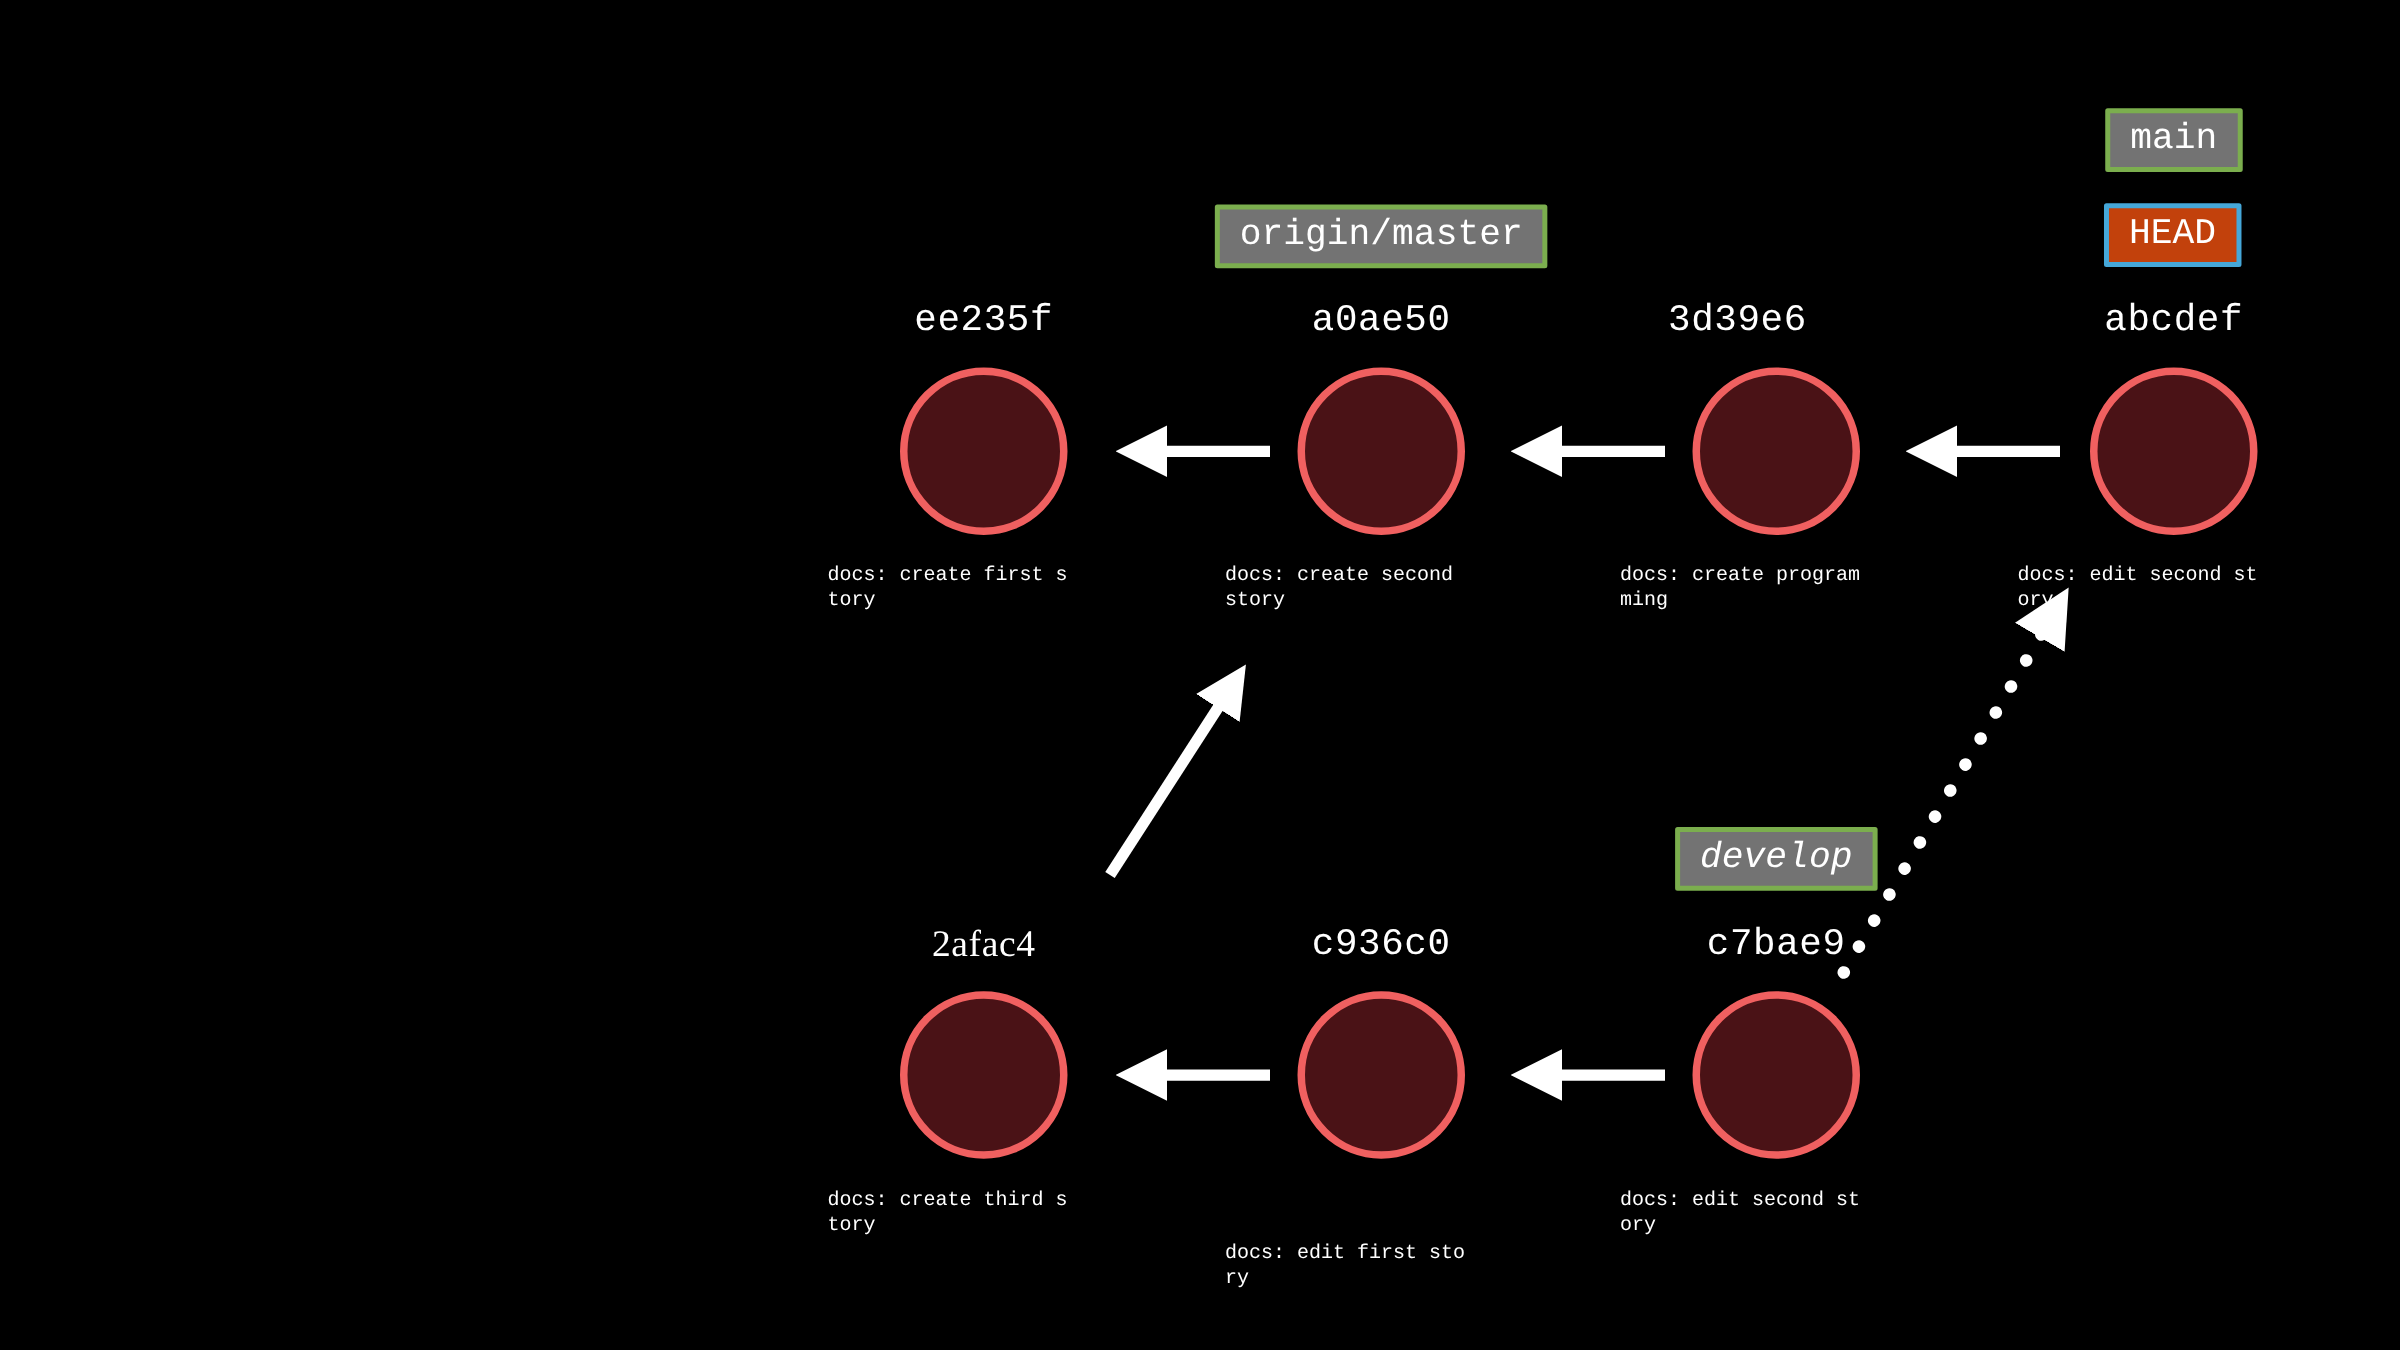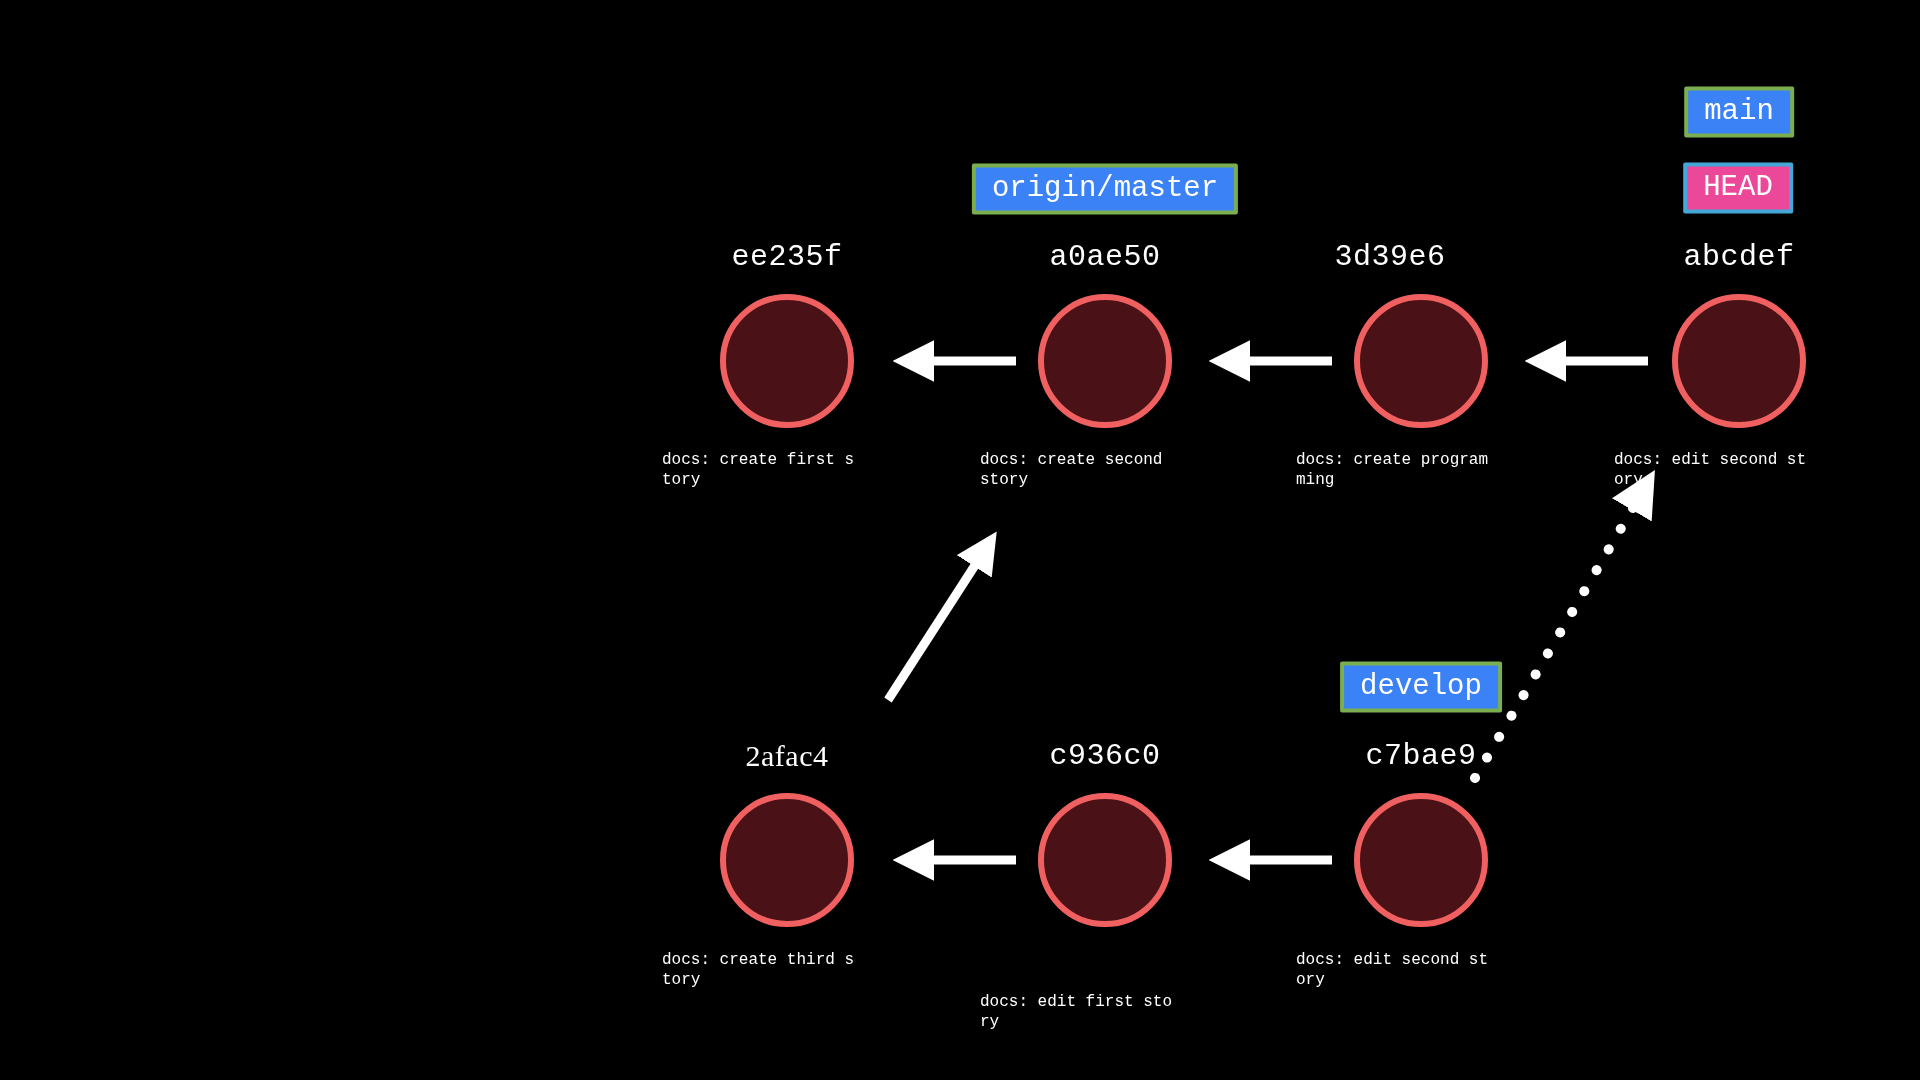--- a/index.html
+++ b/index.html
@@ -39,25 +39,25 @@
     position: absolute;
     transform: translate(-50%, -50%);
     font-size: 29px;
     padding: 4px 16px 6px 16px;
     border: 4px solid;
     border-radius: 2px;
     white-space: nowrap;
   }
   .branch-green {
     border-color: #7bae4e;
-    background: #3b82f6;
+    background: #737373;
   }
   .branch-blue {
     border-color: #45a7d8;
-    background: #ec4899;
+    background: #c2410c;
   }
 </style>
 </head>
 <body>
 
 <div class="stage">
 
   <svg class="graph" viewBox="0 0 1920 1080" aria-hidden="true">
     <defs>
       <marker id="ah" viewBox="0 0 10 10" refX="7" refY="5" markerWidth="4.6" markerHeight="4.6" orient="auto-start-reverse">
@@ -108,15 +108,15 @@
   <div class="msg" style="left:662px;  top:950px;">docs: create third s
 tory</div>
   <div class="msg" style="left:980px;  top:950px;margin-top:42px;">docs: edit first sto
 ry</div>
   <div class="msg" style="left:1296px; top:950px;">docs: edit second st
 ory</div>
 
   <div class="branch branch-green" style="left:1105px; top:189px;">origin/master</div>
   <div class="branch branch-green" style="left:1739px; top:112px;">main</div>
   <div class="branch branch-blue" style="left:1738px; top:188px;">HEAD</div>
-  <div class="branch branch-green" style="left:1421px; top:687px;">develop</div>
+  <div class="branch branch-green" style="left:1421px; top:687px;font-style:italic;">develop</div>
 
 </div>
 
 </body></html>

